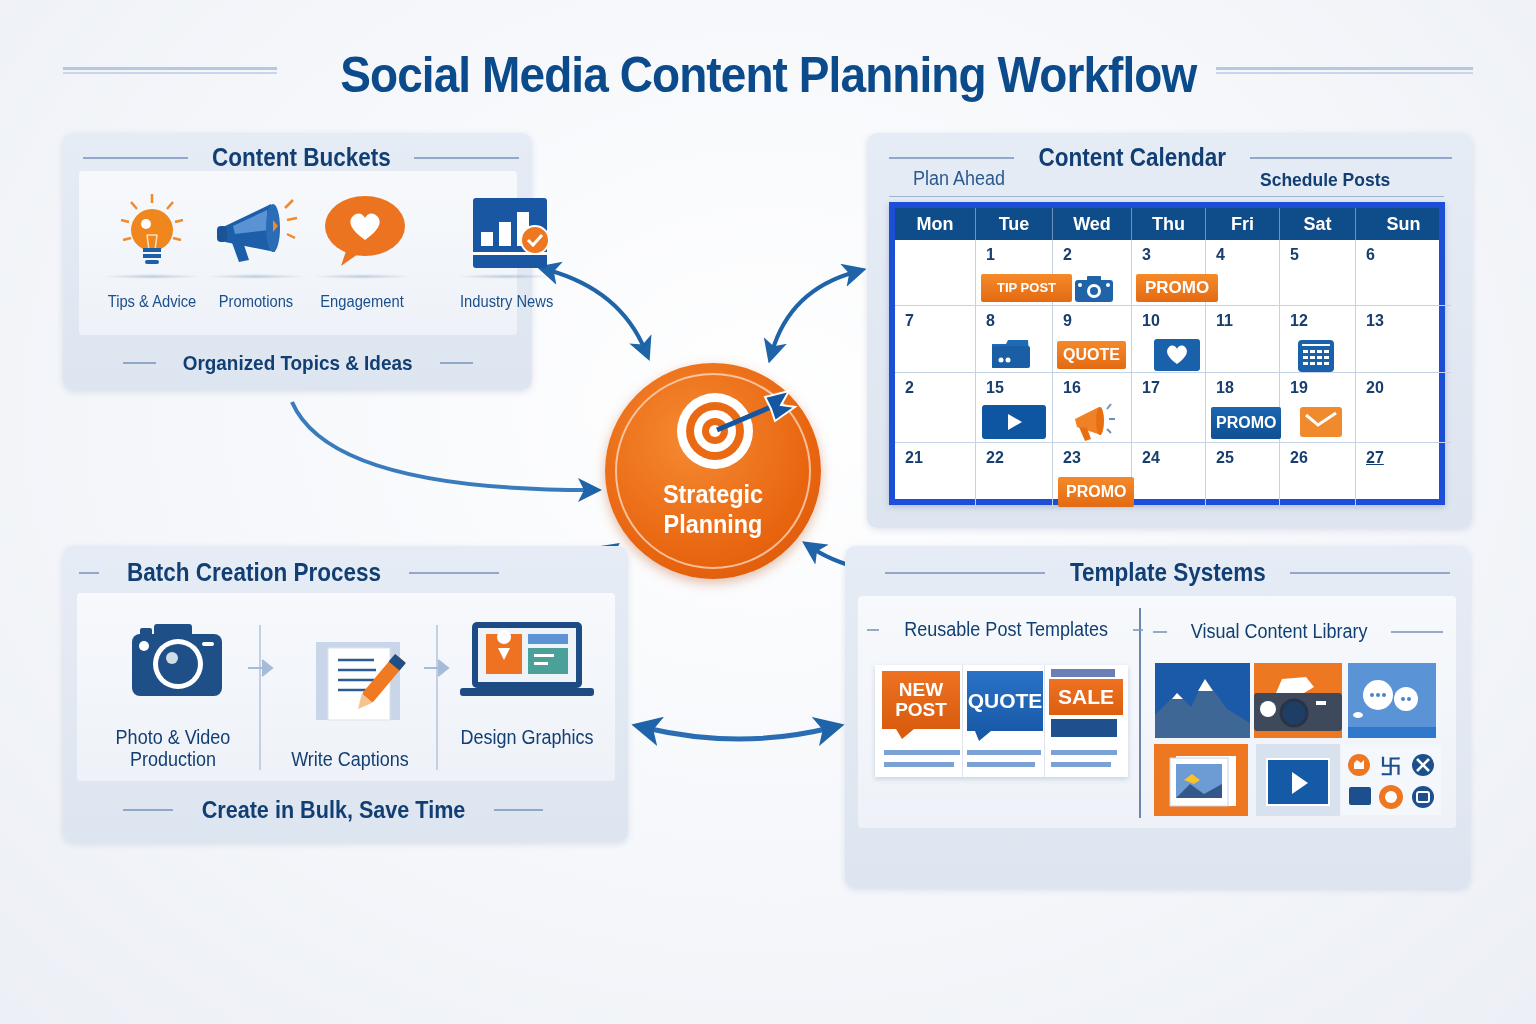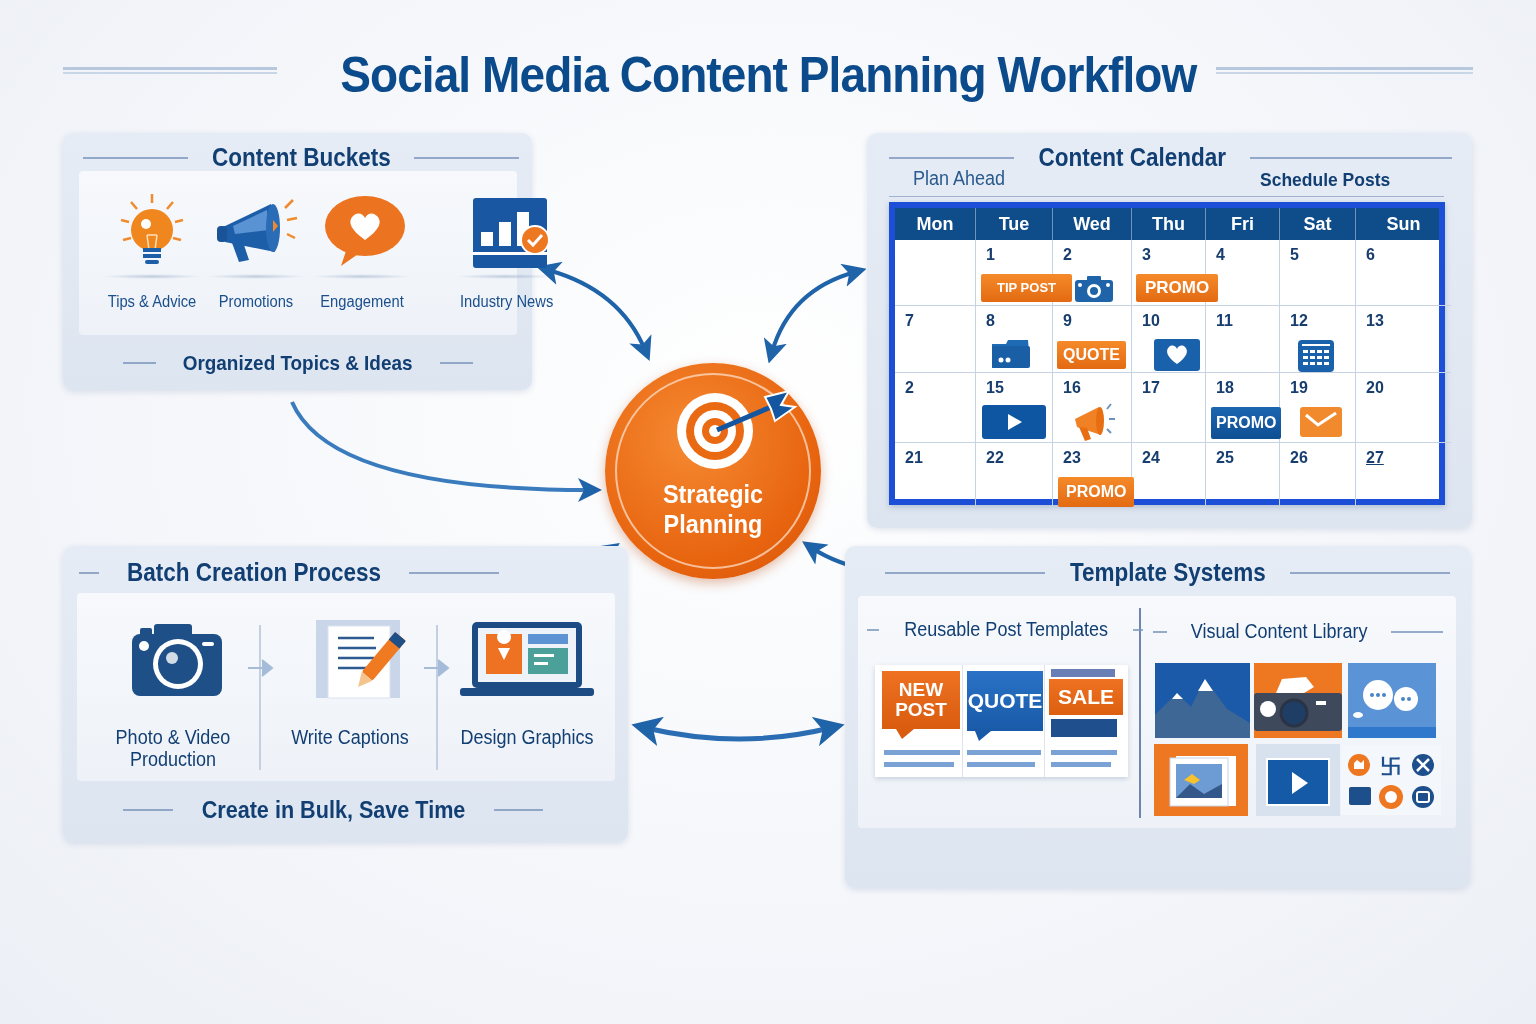--- a/index.html
+++ b/index.html
@@ -341,21 +341,21 @@
     <circle cx="60" cy="44" r="20" fill="#1e4f86"></circle>
     <circle cx="54" cy="38" r="6" fill="#fff" opacity=".8"></circle>
     <circle cx="26" cy="26" r="5" fill="#fff"></circle>
     <rect x="84" y="22" width="12" height="4" rx="2" fill="#fff"></rect>
   </svg>
   <div class="lbl">
     <div>Photo &amp; Video</div>
     <div>Production</div>
   </div>
 </div>
-<div class="step" style="left:265px;">
+<div class="step" style="left:265px;margin-top:22px;">
   <svg width="120" height="80" viewBox="0 0 120 80">
     <rect x="26" y="0" width="84" height="78" fill="#c9d6e9"></rect>
     <rect x="38" y="6" width="62" height="72" fill="#fff" stroke="#dbe3ef"></rect>
     <g stroke="#2d5a91" stroke-width="2.5">
         <line x1="48" y1="18" x2="84" y2="18"></line>
         <line x1="48" y1="28" x2="86" y2="28"></line>
         <line x1="48" y1="38" x2="84" y2="38"></line>
         <line x1="48" y1="48" x2="76" y2="48"></line>
       </g>
     <g transform="rotate(40 92 40)">

